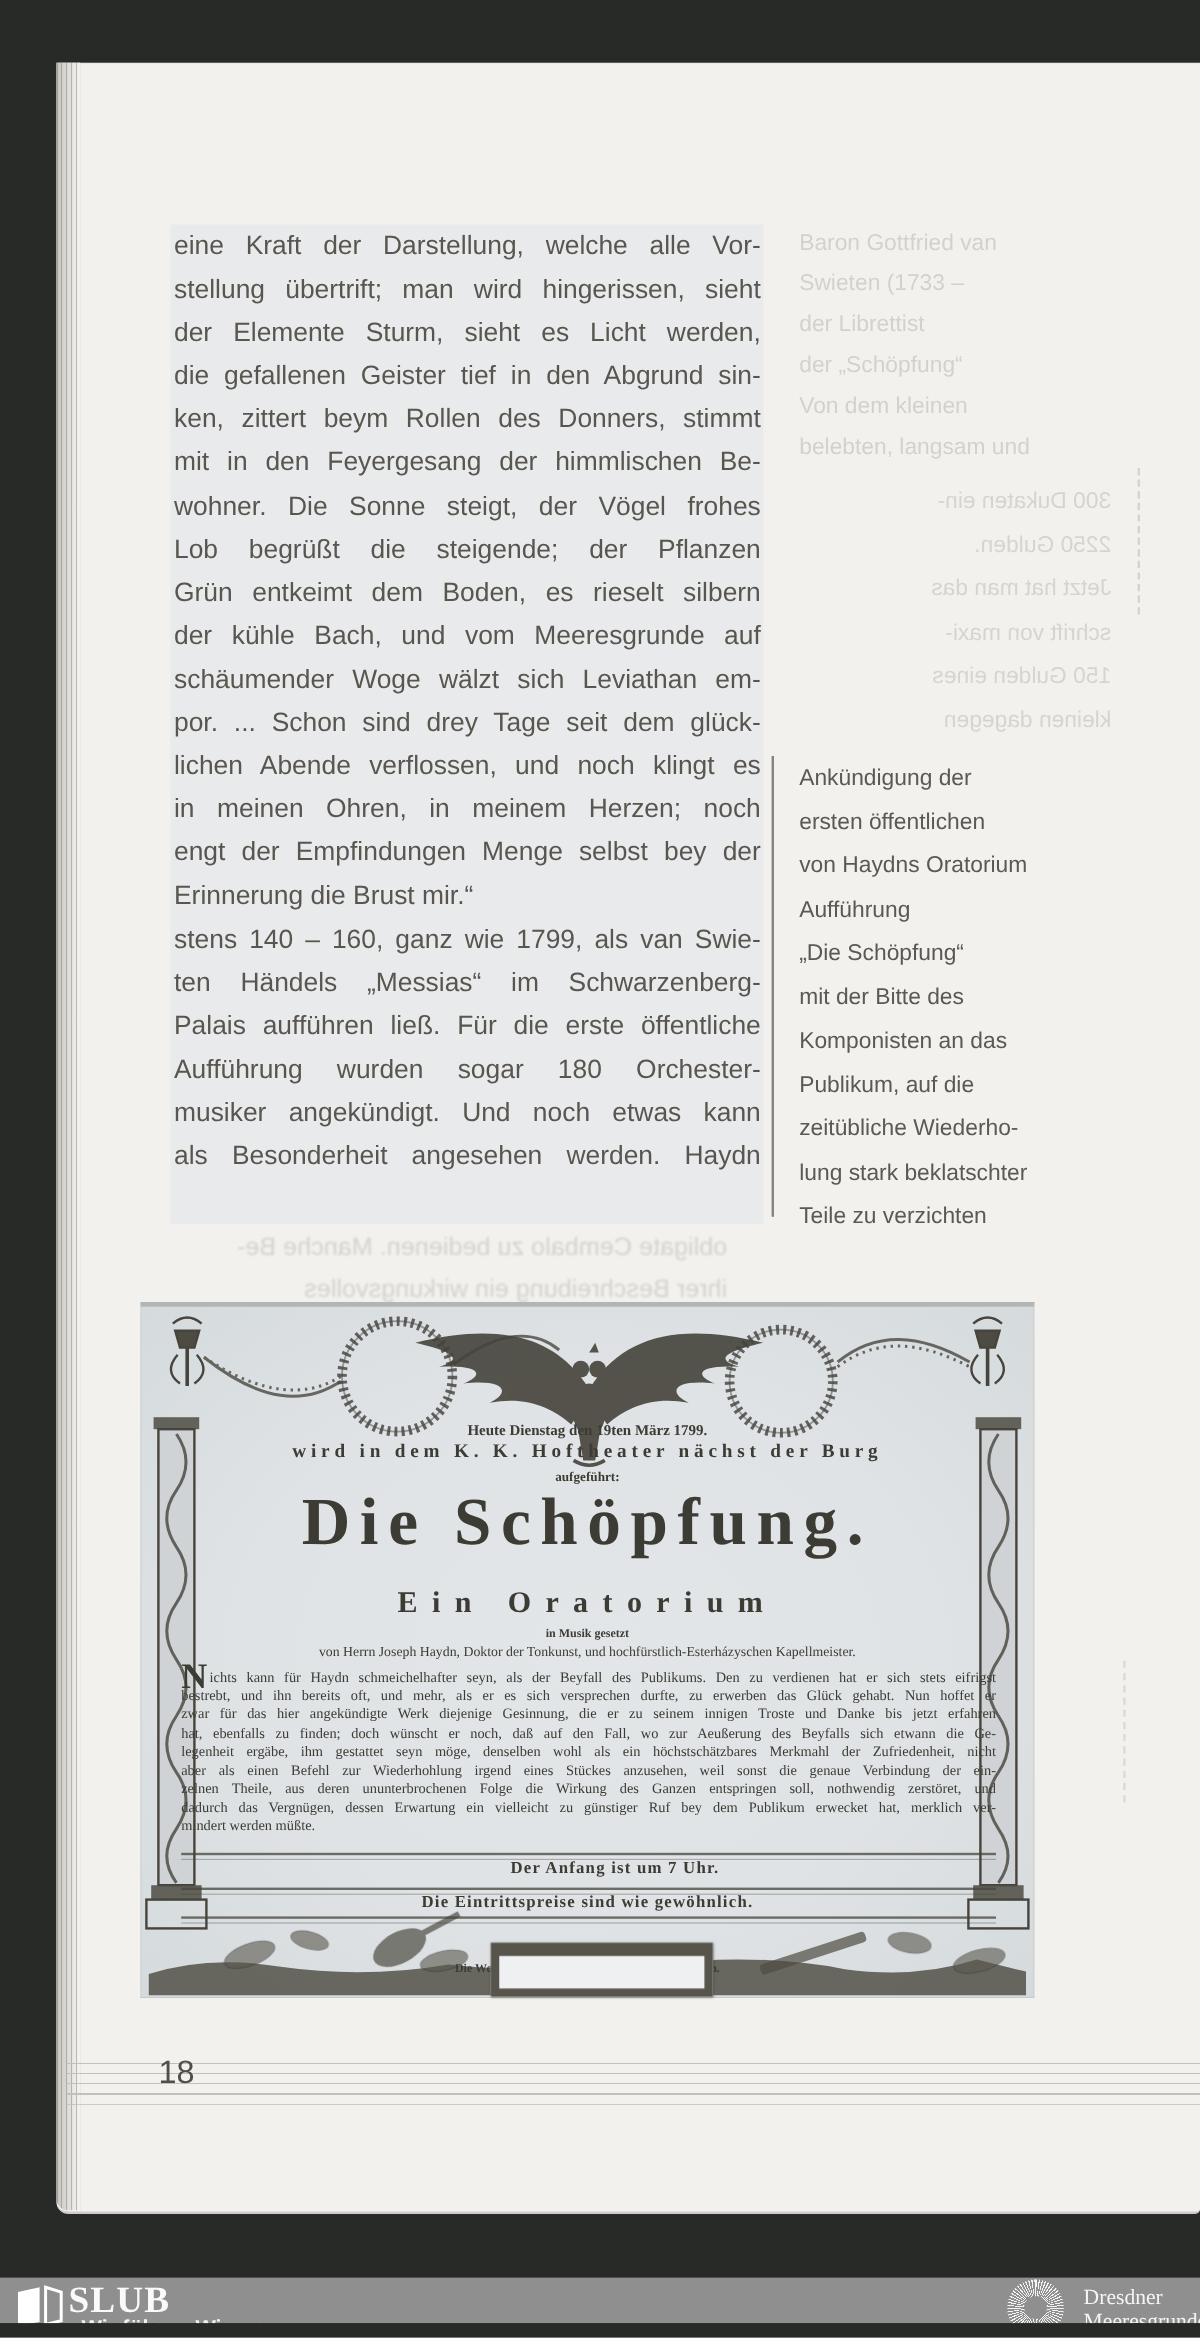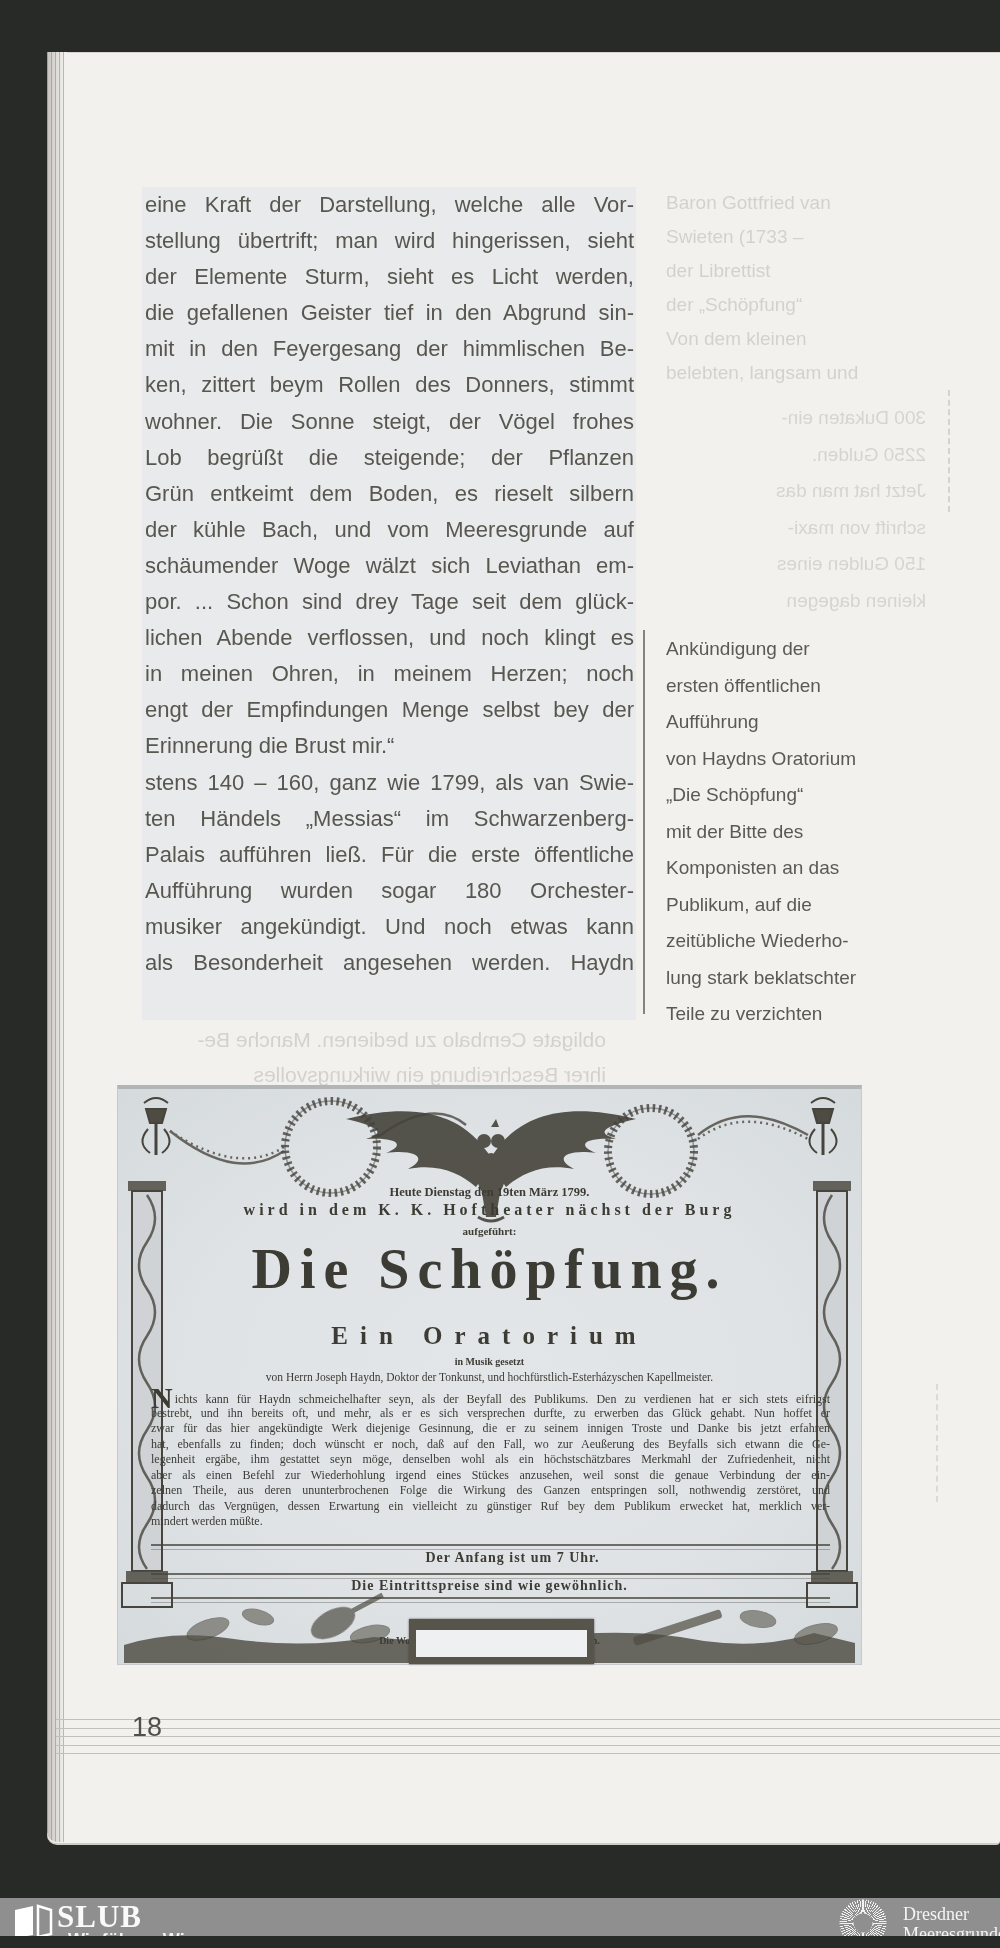--- a/index.html
+++ b/index.html
@@ -89,24 +89,24 @@
   <div class="main-text">
 
       <div>eine Kraft der Darstellung, welche alle Vor-</div>
 
       <div>stellung übertrift; man wird hingerissen, sieht</div>
 
       <div>der Elemente Sturm, sieht es Licht werden,</div>
 
       <div>die gefallenen Geister tief in den Abgrund sin-</div>
 
+      <div>ken, zittert beym Rollen des Donners, stimmt</div>
+
       <div>mit in den Feyergesang der himmlischen Be-</div>
 
-      <div>ken, zittert beym Rollen des Donners, stimmt</div>
-
       <div>wohner. Die Sonne steigt, der Vögel frohes</div>
 
       <div>Lob begrüßt die steigende; der Pflanzen</div>
 
       <div>Grün entkeimt dem Boden, es rieselt silbern</div>
 
       <div>der kühle Bach, und vom Meeresgrunde auf</div>
 
       <div>schäumender Woge wälzt sich Leviathan em-</div>
 
@@ -172,23 +172,23 @@
     </div>
 
   <div class="margin-rule"></div>
 
   <div class="marginalia">
 
       <div>Ankündigung der</div>
 
       <div>ersten öffentlichen</div>
 
+      <div>von Haydns Oratorium</div>
+
       <div>Aufführung</div>
-
-      <div>von Haydns Oratorium</div>
 
       <div>„Die Schöpfung“</div>
 
       <div>mit der Bitte des</div>
 
       <div>Komponisten an das</div>
 
       <div>Publikum, auf die</div>
 
       <div>zeitübliche Wiederho-</div>

